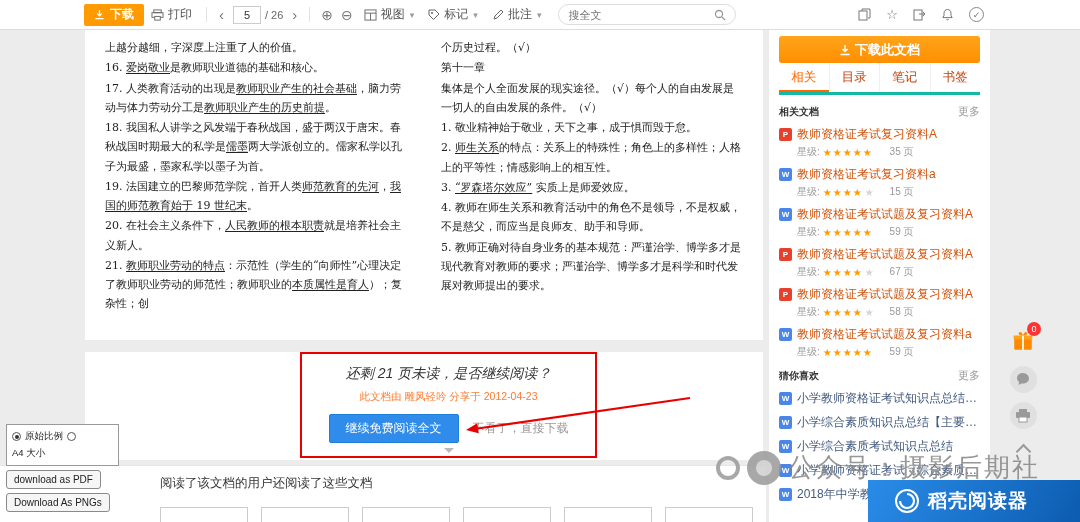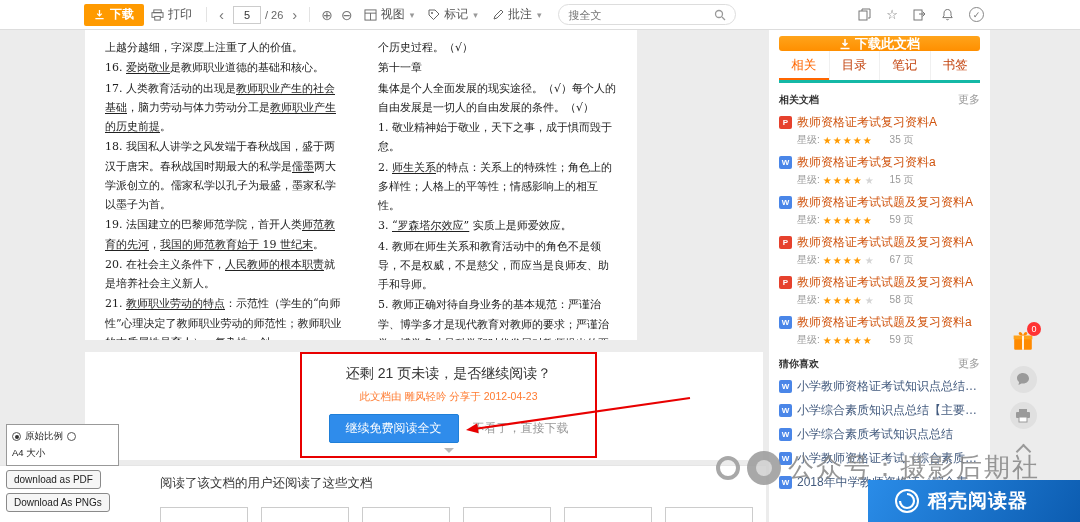--- a/index.html
+++ b/index.html
@@ -18,42 +18,42 @@
   .zoom-btn { background:none; border:none; color:#777; font-size:14px; padding:0 4px; }
   .caret { color:#999; font-size:9px; margin-left:1px; }
   .search-box { display:flex; align-items:center; border:1px solid #ddd; border-radius:11px; height:21px; width:178px; padding:0 9px; margin-left:10px; background:#fff; }
   .search-box input { border:none; outline:none; flex:1; font-size:11px; color:#333; background:transparent; min-width:0; }
   .tb-right { margin-left:auto; display:flex; gap:15px; padding-right:96px; align-items:center; color:#777; }
   .tb-ic { background:none; border:none; color:#777; font-size:13px; display:flex; align-items:center; }
   .check-circle { width:15px; height:15px; border:1px solid #888; border-radius:50%; font-size:9px; color:#777; display:inline-flex; align-items:center; justify-content:center; }
 
   
   .doc-area { position:absolute; top:30px; left:0; width:766px; height:492px; background:#ececec; }
-  .page { position:absolute; top:0; left:85px; width:552px; height:310px; background:#fff; padding:8px 20px; display:flex; gap:34px; overflow:hidden; }
+  .page { position:absolute; top:0; left:85px; width:678px; height:310px; background:#fff; padding:8px 20px; display:flex; gap:34px; overflow:hidden; }
   .col { flex:1; font-family:"DejaVu Serif","Liberation Serif",serif; font-size:11px; line-height:1.75; color:#222; }
   .col p { margin-bottom:1px; }
   .u { text-decoration:underline; text-underline-offset:2px; }
 
   .dialog-band { position:absolute; top:322px; left:85px; width:678px; height:108px; background:#fff; }
   .red-box { position:absolute; top:0; left:215px; width:297px; height:106px; border:2px solid #e80000; background:#fff; text-align:center; padding-top:11px; }
-  .dlg-title { font-size:14px; color:#333; }
+  .dlg-title { font-size:14px; color:#333;font-style:italic; }
   .dlg-share { font-size:10.5px; color:#ff7a2f; margin-top:7px; }
   .dlg-row { margin-top:10px; display:flex; align-items:center; justify-content:center; gap:14px; }
   .btn-continue { background:#2f8ceb; border:1px solid #1f7fd8; color:#fff; font-size:12px; padding:5px 16px; border-radius:2px; }
   .skip-link { font-size:12px; color:#999; text-decoration:none; cursor:pointer; }
   .dlg-caret { width:0; height:0; border:5px solid transparent; border-top-color:#b9b9b9; margin:5px auto 0; }
   .annot-arrow { position:absolute; left:440px; top:358px; z-index:45; pointer-events:none; }
 
   .also-band { position:absolute; top:435px; left:0; width:766px; height:57px; background:#fff; border-top:1px solid #e5e5e5; }
   .also-title { position:absolute; left:160px; top:9px; font-size:12.5px; color:#333; }
   .thumb { position:absolute; top:41px; width:88px; height:60px; background:#fff; border:1px solid #ccc; }
 
   
   .sidebar { position:absolute; top:30px; left:769px; width:221px; height:492px; background:#fff; padding:6px 10px; }
-  .sb-download { width:100%; height:15px; background:linear-gradient(#ffa41b,#ff8f00); color:#fff; font-size:13px; font-weight:bold; border:none; border-radius:3px; display:flex; align-items:center; justify-content:center; gap:4px; }
+  .sb-download { width:100%; height:27px; background:linear-gradient(#ffa41b,#ff8f00); color:#fff; font-size:13px; font-weight:bold; border:none; border-radius:3px; display:flex; align-items:center; justify-content:center; gap:4px; }
   .tabs { display:flex; border-bottom:3px solid #14b8a6; margin-top:0; }
   .tab { flex:1; text-align:center; padding:6px 0; font-size:12.5px; color:#c2410c; border-left:1px solid #f0f0f0; cursor:pointer; }
   .tab:first-child { border-left:none; }
   .tab.active { color:#f60; box-shadow:inset 0 -2px 0 #f60; }
   .sec-head { margin:9px 0 3px; display:flex; justify-content:space-between; align-items:center; }
   .sec-title { font-size:10px; font-weight:bold; color:#333; }
   .more { font-size:11px; color:#999; text-decoration:none; cursor:pointer; }
   .doc-item { margin:7px 0; }
   .line1 { display:flex; align-items:center; gap:5px; }
   .doc-ic { width:13px; height:13px; border-radius:2px; color:#fff; font-size:8px; font-weight:bold; display:inline-flex; align-items:center; justify-content:center; flex:none; }

